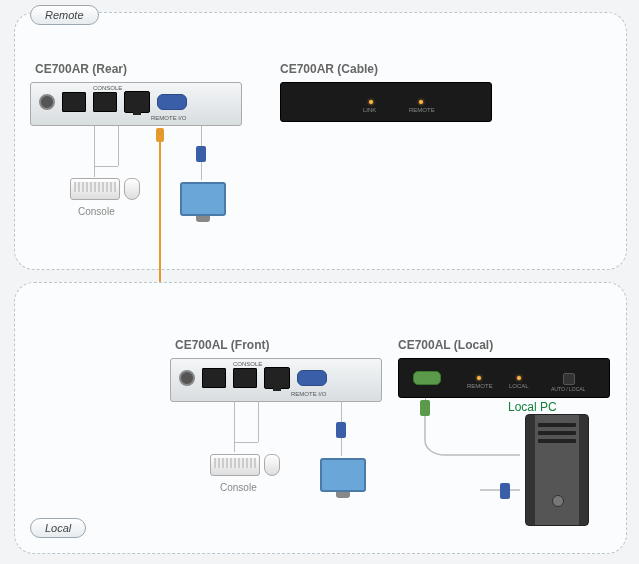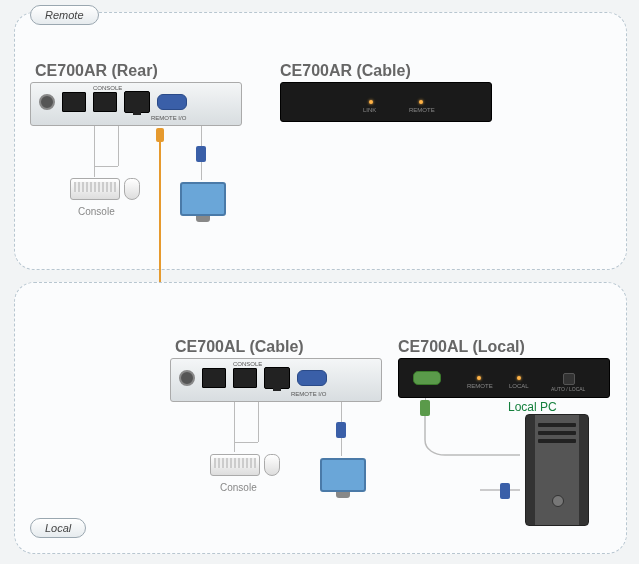--- a/index.html
+++ b/index.html
@@ -1,21 +1,21 @@
 <!DOCTYPE html>
 <html><head>
 <meta charset="utf-8">
 <style>
 body{margin:0;font-family:Arial,sans-serif;font-size:11px;background:#f2f4f5;color:#555}
 .canvas{position:relative;width:639px;height:564px;background:#f2f4f5}
 .panel{position:absolute;border:1px dashed #b8c6d0;border-radius:20px;background:#fbfcfd}
 .remote-panel{left:14px;top:12px;width:611px;height:256px}
 .local-panel{left:14px;top:282px;width:611px;height:270px}
 .tag{position:absolute;border:1px solid #9aa7b0;border-radius:14px;padding:3px 14px;background:linear-gradient(#fff,#e6ebee);font-size:11px;color:#444;font-style:italic}
-.label{position:absolute;font-weight:bold;color:#666;font-size:16px}
+.label{position:absolute;font-weight:bold;color:#666;font-size:12px}
 .cable-label{position:absolute;color:#e69a2e;font-size:12px}
 .local-pc-label{position:absolute;color:#15803d;font-size:12px}
 .device-rear{position:absolute;width:210px;height:42px;background:linear-gradient(#f4f6f7,#d8dde0);border:1px solid #aaa;border-radius:3px}
 .device-front{position:absolute;width:210px;height:38px;background:#1a1a1a;border:1px solid #000;border-radius:3px}
 .port{display:inline-block;margin:8px 2px;vertical-align:middle}
 .usb-port{width:22px;height:18px;background:#222;border:1px solid #000;border-radius:1px}
 .rj45{width:24px;height:20px;background:#222;border:1px solid #000;border-radius:2px;position:relative}
 .rj45::after{content:"";position:absolute;bottom:-3px;left:8px;width:8px;height:4px;background:#222}
 .vga{width:28px;height:14px;background:#3a5fa8;border:1px solid #2a4a88;border-radius:6px}
 .pwr{width:12px;height:12px;background:#555;border-radius:50%;border:2px solid #888}
@@ -86,21 +86,21 @@
 <div class="conn-o" style="left:156px;top:128px"></div>
 <div class="conn-o" style="left:296px;top:343px"></div>
 <svg class="cat5" width="639" height="564">
   <path d="M160,142 L160,300 C160,320 180,330 200,330 L300,330 L300,358" stroke="#e69a2e" stroke-width="2" fill="none"></path>
 </svg>
 <div class="cable-label" style="left:170px;top:292px">Cat 5e Cable</div>
 
 <div class="panel local-panel"></div>
 <div class="tag" style="left:30px;top:518px">Local</div>
 
-<div class="label" style="left:175px;top:338px">CE700AL (Cable)</div>
+<div class="label" style="left:175px;top:338px">CE700AL (Front)</div>
 <div class="label" style="left:398px;top:338px">CE700AL (Local)</div>
 
 <div class="device-rear" style="left:170px;top:358px">
   <span class="port pwr" style="margin-left:8px"></span>
   <span class="port usb-port"></span>
   <span class="port usb-port"></span>
   <span class="port rj45"></span>
   <span class="port vga"></span>
   <div class="port-label" style="left:62px;top:2px">CONSOLE</div>
   <div class="port-label" style="left:120px;top:32px">REMOTE I/O</div>

